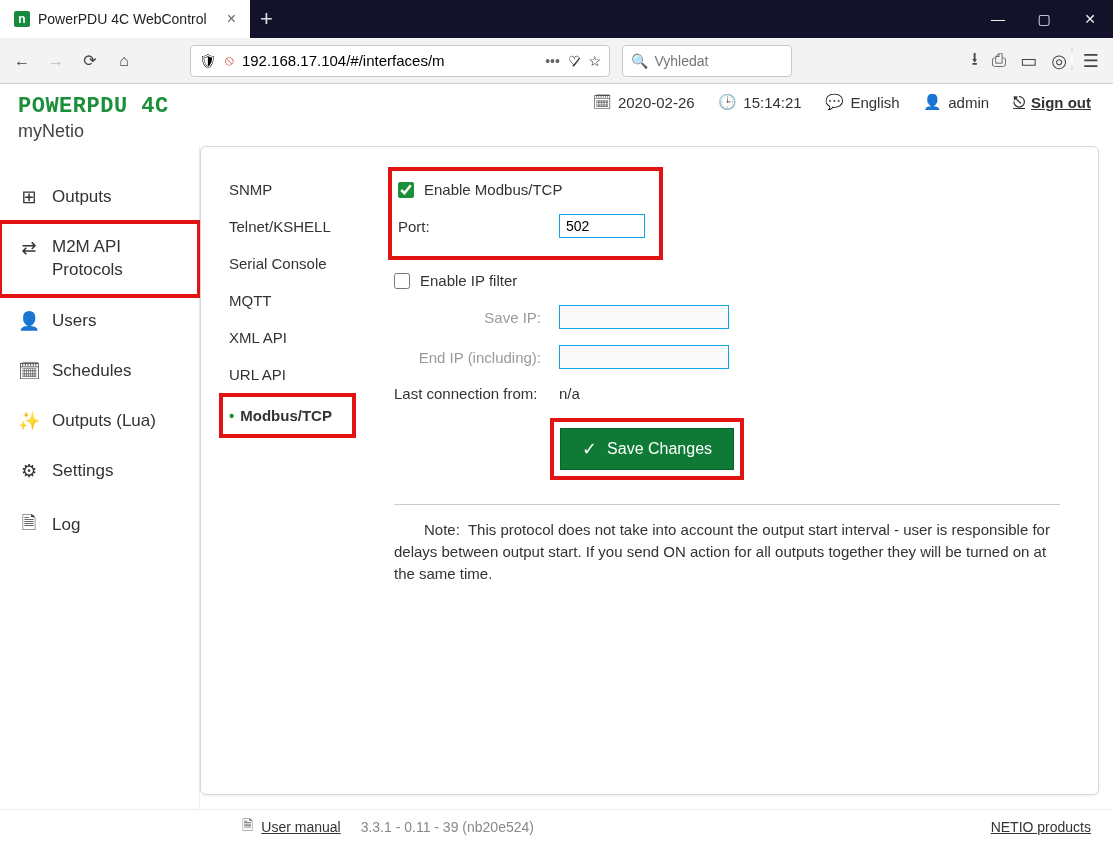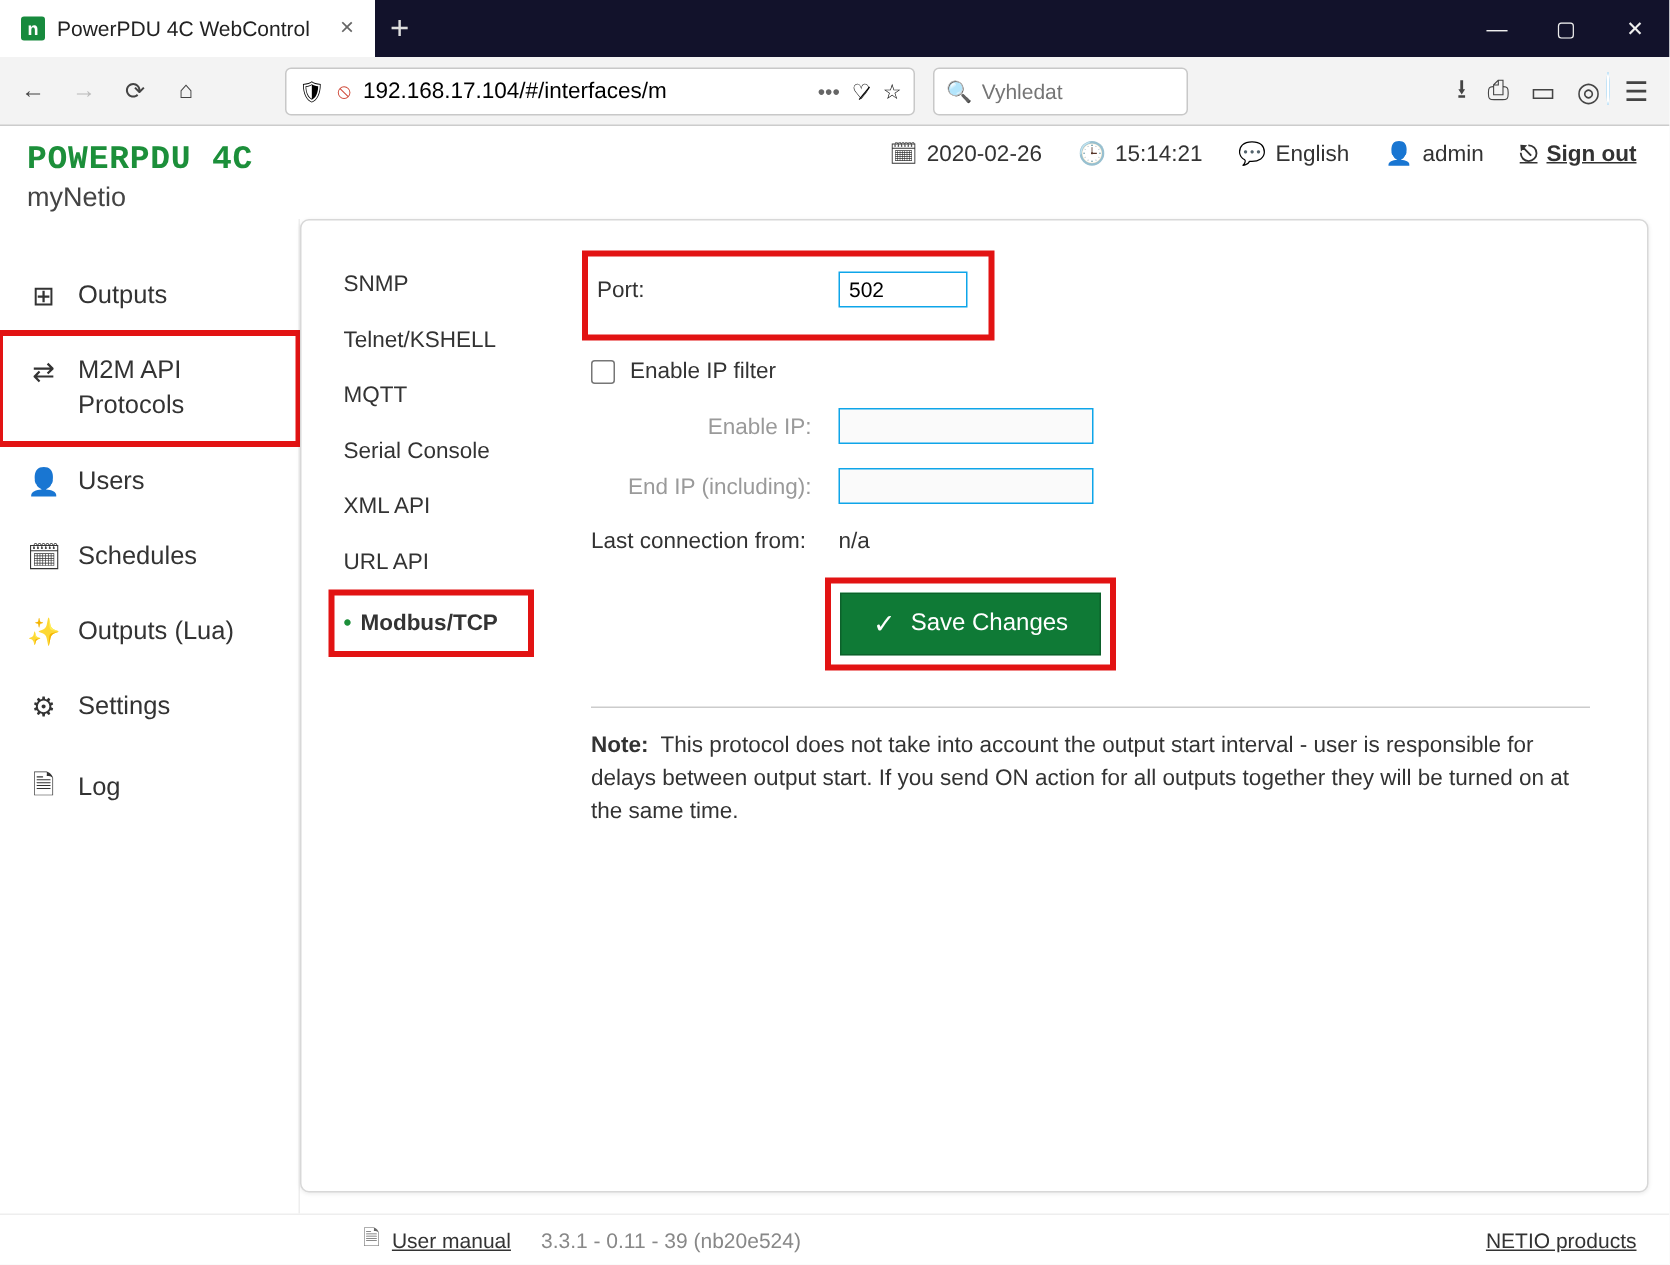--- a/index.html
+++ b/index.html
@@ -67,21 +67,21 @@
   .txt.short { width:86px; }
   .muted { color:#9a9a9a; }
   .grp1 { border:4px solid #e21313; padding:10px 14px 2px 6px; margin:-8px 0 12px -6px; width:275px; }
 
   .save-wrap { border:4px solid #e21313; display:inline-block; padding:6px; margin-left:156px; }
   .save-btn { background:#0f7a36; color:#fff; border:none; padding:10px 22px; font-size:16px; display:inline-flex; align-items:center; gap:10px; cursor:pointer; box-shadow:0 0 0 1px rgba(0,0,0,0.2) inset; }
   .save-btn .chk-mark { font-size:18px; }
 
   hr.sep { margin:24px 0 14px 0; border:none; border-top:1px solid #ccc; }
   .note { line-height:1.45; }
-  .note b { font-weight:700; }
+  .note b { font-weight:400;margin-left:30px; }
 
   
   .footer { height:34px; display:flex; align-items:center; padding:0 22px; gap:20px; font-size:14px; color:#666; border-top:1px solid #eee; }
   .footer .fl-left { display:flex; align-items:center; gap:8px; }
   .footer a { color:#333; text-decoration:underline; }
   .footer .spacer { flex:1; }
 </style>
 </head>
 <body>
 
@@ -192,45 +192,49 @@
             <span>Log</span>
           </div>
       </div>
     </div>
 
     <div class="panel-wrap">
       <div class="panel">
         <div class="proto-nav">
           <div class="proto-item">SNMP</div>
           <div class="proto-item">Telnet/KSHELL</div>
+          <div class="proto-item">Serial Console</div>
           <div class="proto-item">MQTT</div>
-          <div class="proto-item">Serial Console</div>
           <div class="proto-item">XML API</div>
           <div class="proto-item">URL API</div>
           <div class="hl-box">
               <div class="proto-item active">Modbus/TCP</div>
             </div>
         </div>
 
         <div class="form-area">
           <div class="grp1">
             <div class="form-row">
+              <input type="checkbox" class="chk" checked="" style="">
+              <label>Enable Modbus/TCP</label>
+            </div>
+            <div class="form-row">
               <span style="width:155px">Port:</span>
               <input class="txt short" value="502" style="">
             </div>
           </div>
 
 
           <div class="form-row" style="margin-top:8px">
             <input type="checkbox" class="chk" style="">
             <label>Enable IP filter</label>
           </div>
 
           <div class="form-row">
-            <span class="lbl-col muted">Enable IP:</span>
+            <span class="lbl-col muted">Save IP:</span>
             <input class="txt" disabled="" value="" style="">
           </div>
           <div class="form-row">
             <span class="lbl-col muted">End IP (including):</span>
             <input class="txt" disabled="" value="" style="">
           </div>
 
           <div class="form-row">
             <span style="width:155px">Last connection from:</span>
             <span>n/a</span>

